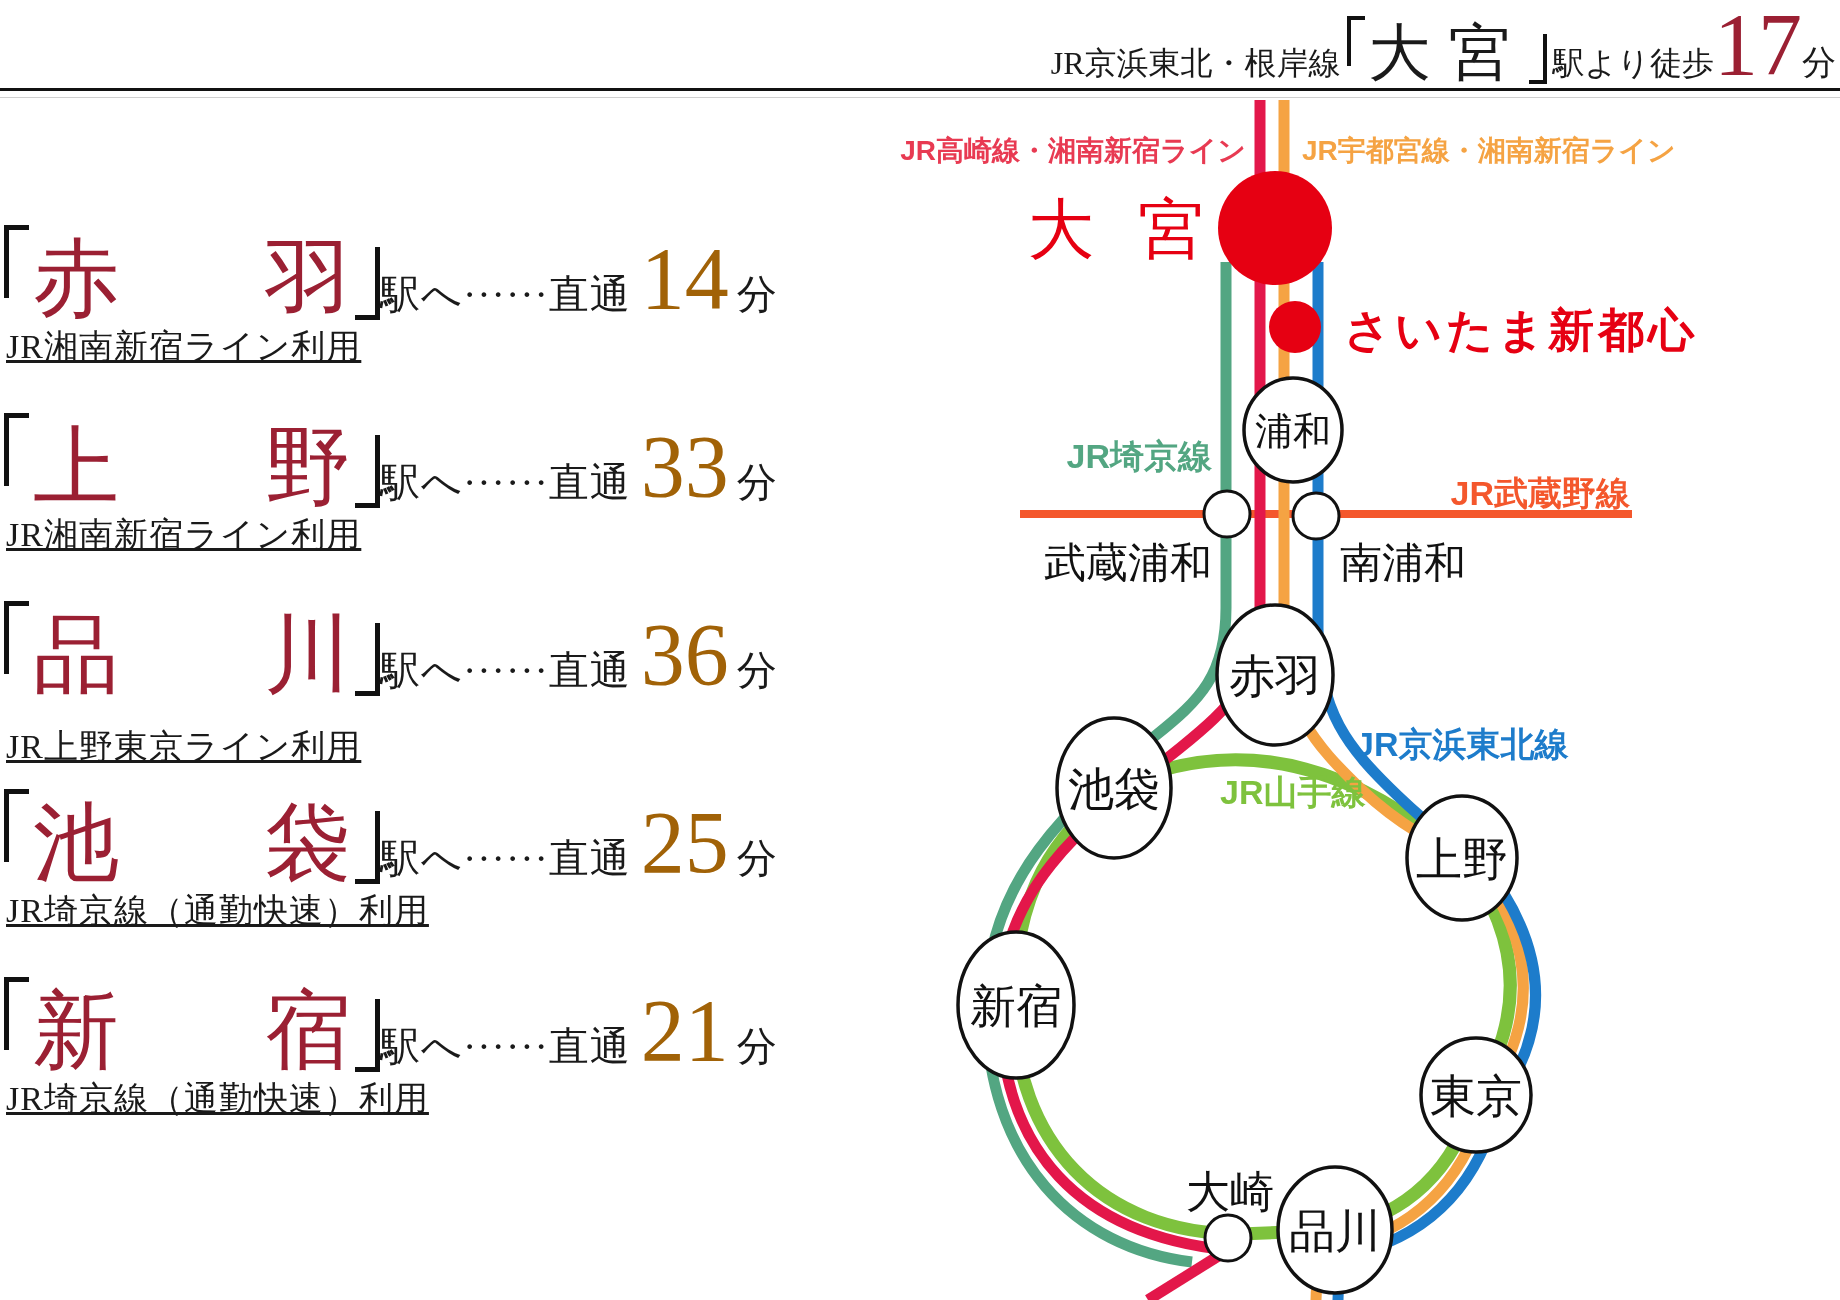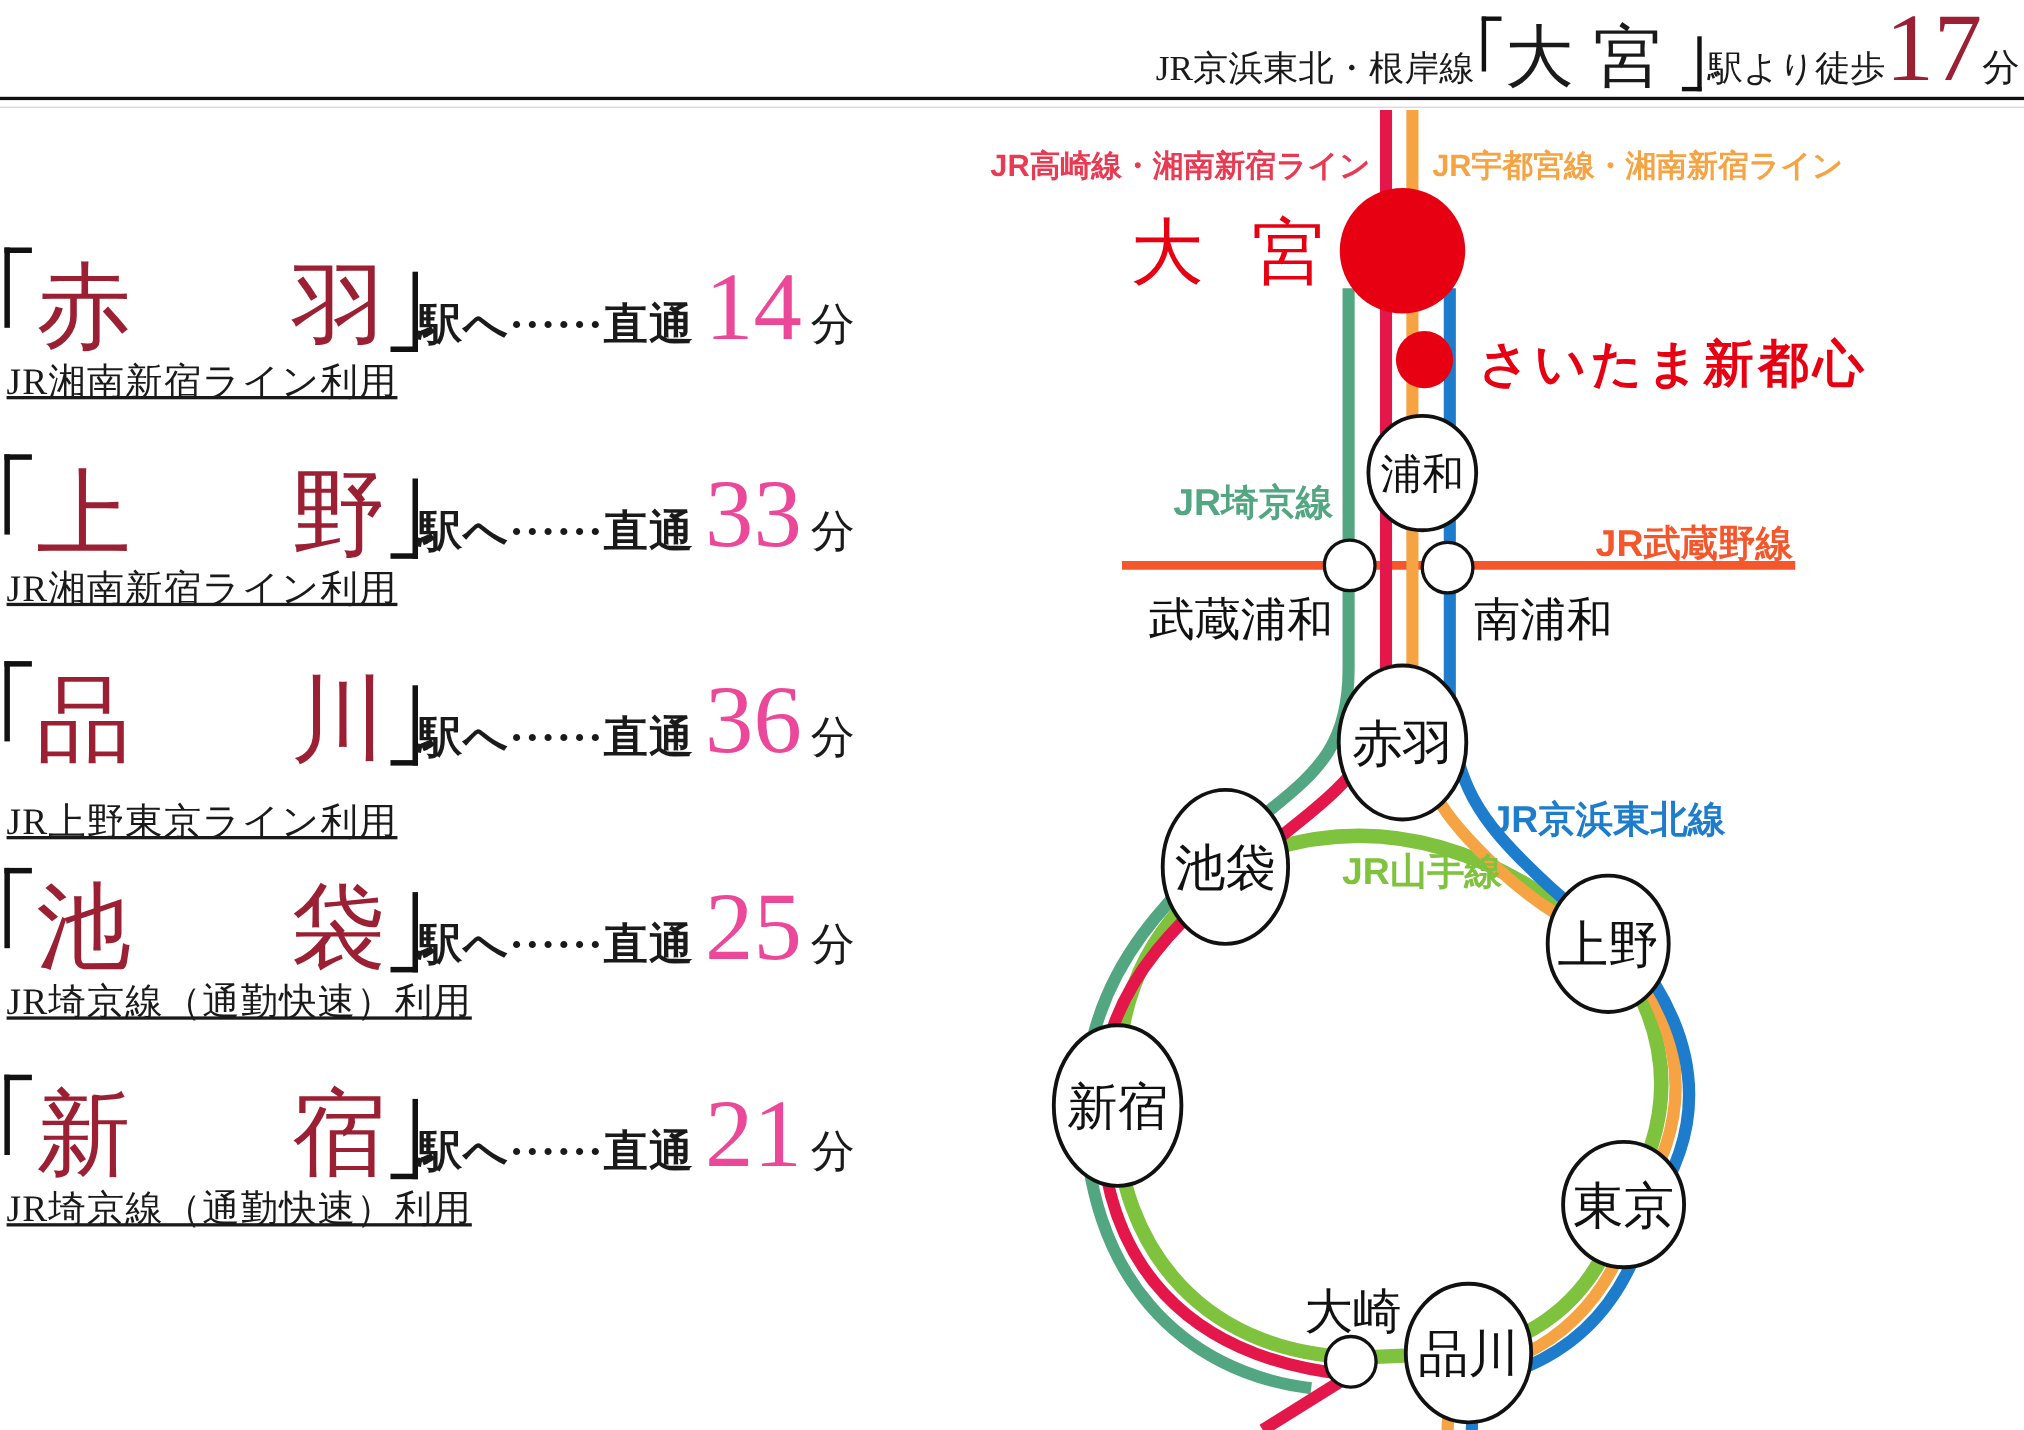--- a/index.html
+++ b/index.html
@@ -17,22 +17,22 @@
   .hbkc{display:inline-block;width:14px;height:46px;border-bottom:4px solid #111;border-right:4px solid #111;margin:0 6px -10px 0;}
   #rule-main{position:absolute;left:0;top:88px;width:1840px;height:3px;background:#111;}
   #rule-sub{position:absolute;left:0;top:97px;width:1840px;height:1px;background:#cfcfcf;}
   
   .route-row{position:absolute;left:4px;white-space:nowrap;line-height:1;}
   .route-row span{vertical-align:baseline;}
   .bko{display:inline-block;width:20px;height:68px;border-top:5px solid #111;border-left:5px solid #111;margin-bottom:10px;}
   .bkc{display:inline-block;width:20px;height:68px;border-bottom:5px solid #111;border-right:5px solid #111;margin-bottom:-12px;}
   .station-name{display:inline-flex;justify-content:space-between;width:318px;
                 font-size:86px;line-height:1;color:#9b2033;margin:0 4px;}
-  .conn{font-size:40px;color:#1a1a1a;letter-spacing:1px;font-weight:bold;}
-  .mins{font-size:88px;line-height:1;color:#ec4899;margin:0 8px 0 10px;text-align:right;}
+  .conn{font-size:40px;color:#1a1a1a;letter-spacing:1px;}
+  .mins{font-size:88px;line-height:1;color:#a16207;margin:0 8px 0 10px;text-align:right;}
   .unit{font-size:40px;}
   .route-via{position:absolute;left:6px;font-size:34px;color:#1a1a1a;letter-spacing:1px;text-decoration:underline;}
   
   #map{position:absolute;left:0;top:0;width:1840px;height:1300px;}
   #map text.serif{font-family:"Liberation Serif","DejaVu Serif",serif;}
   #map text.sans{font-family:"Liberation Sans","DejaVu Sans",sans-serif;}
 </style>
 </head>
 <body>
 

